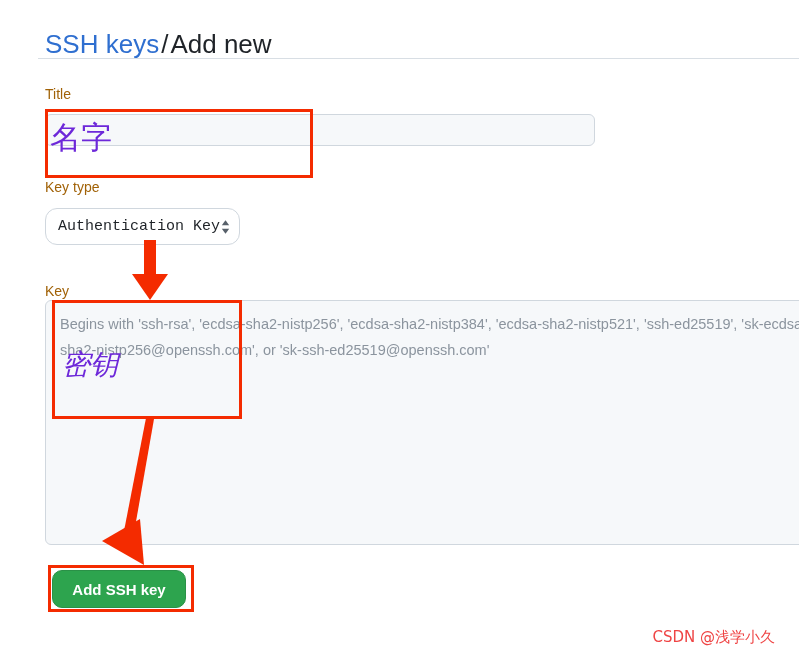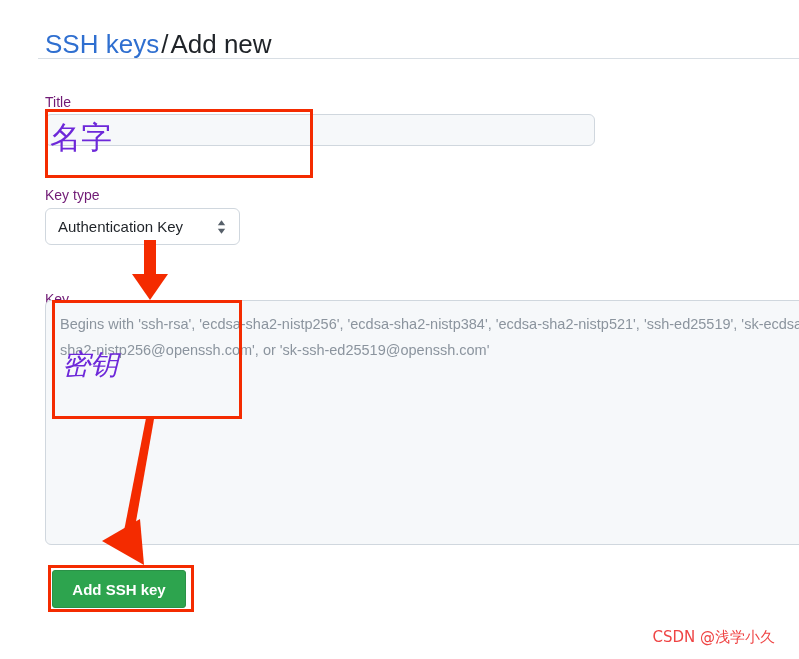--- a/index.html
+++ b/index.html
@@ -45,22 +45,21 @@
     height: 1px;
     background: #d8dee4;
   }
 
   
   .field-label {
     position: absolute;
     font-size: 14px;
     line-height: 18px;
     font-weight: 400;
-    color: #701a75;
-    margin-top: 8px;
+    color: #a16207;
   }
   #label-title { left: 45px; top: 85px; }
   #label-keytype { left: 45px; top: 178px; }
   #label-key { left: 45px; top: 282px; }
 
   
   .title-input {
     position: absolute;
     left: 45px;
     top: 114px;
@@ -80,25 +79,26 @@
   
   .keytype-select {
     position: absolute;
     left: 45px;
     top: 208px;
     width: 195px;
     height: 37px;
     box-sizing: border-box;
     background: #ffffff;
     border: 1px solid #d0d7de;
-    border-radius: 6px;
+    border-radius: 12px;
     display: flex;
     align-items: center;
     padding: 0 12px;
     cursor: pointer;
+    font-family: Liberation Mono, monospace;
   }
   .keytype-select .sel-text {
     font-size: 15px;
     color: #1f2328;
     flex: 1;
     white-space: nowrap;
   }
   .keytype-select .sel-caret {
     width: 11px;
     height: 16px;
@@ -131,21 +131,21 @@
   
   .submit-btn {
     position: absolute;
     left: 52px;
     top: 570px;
     width: 134px;
     height: 38px;
     box-sizing: border-box;
     background: #2da44e;
     border: 1px solid #2a9147;
-    border-radius: 3px;
+    border-radius: 10px;
     color: #ffffff;
     font-family: "Liberation Sans", sans-serif;
     font-size: 15px;
     font-weight: bold;
     cursor: pointer;
     padding: 0;
   }
 
   
   .anno-box {

